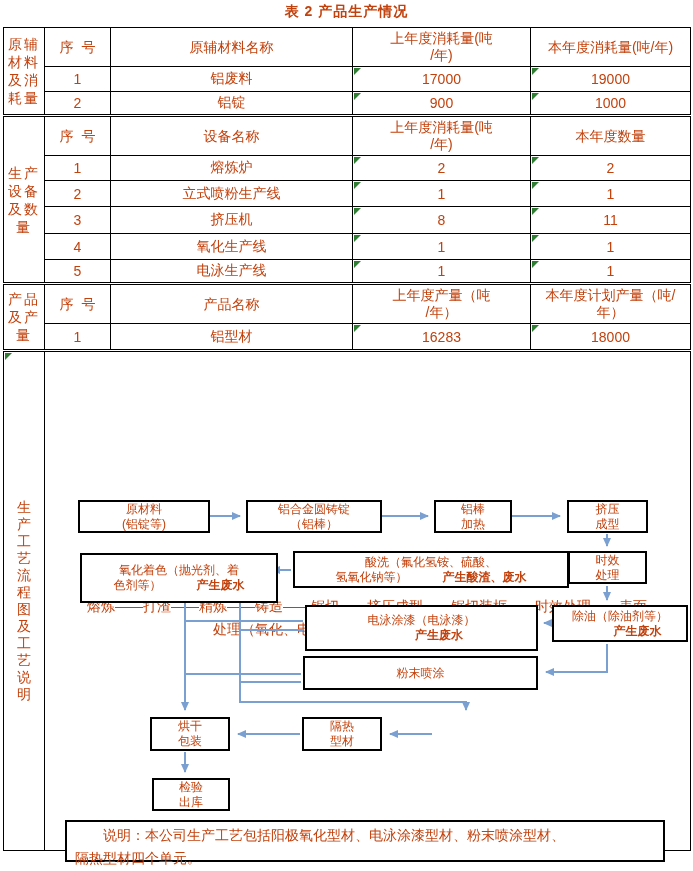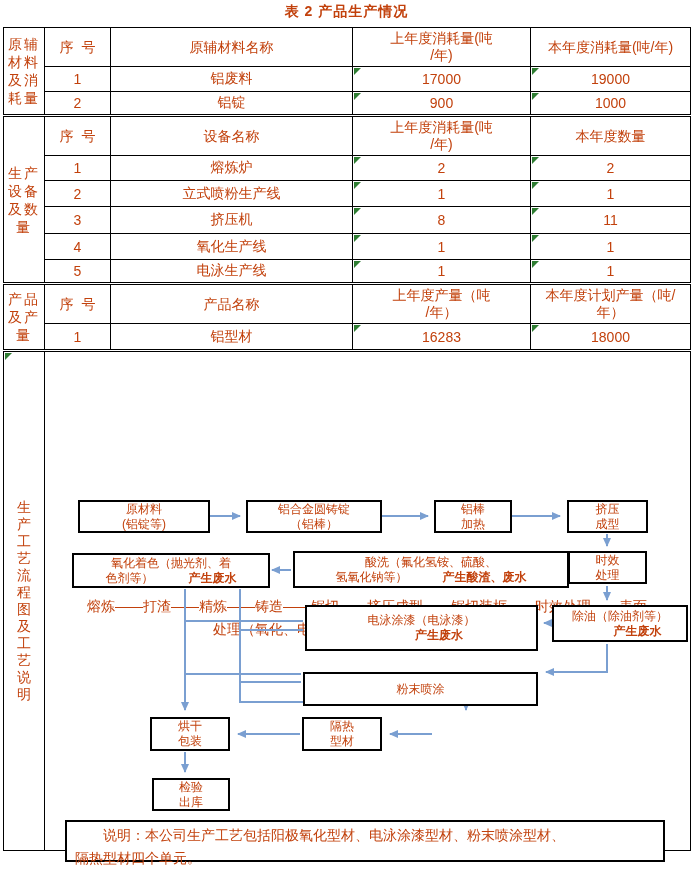--- a/index.html
+++ b/index.html
@@ -198,35 +198,35 @@
   <div class="fb" style="left:568px;top:551px;width:79px;height:33px">
     <div>时效</div>
     <div>处理</div>
   </div>
   <div class="fb" style="left:293px;top:551px;width:276px;height:37px">
     <div>酸洗（氟化氢铵、硫酸、</div>
     <div>
       <span>氢氧化钠等）</span><span class="bd">产生酸渣、废水</span>
     </div>
   </div>
-  <div class="fb" style="left:72px;top:553px;width:198px;height:35px">
+  <div class="fb" style="left:80px;top:553px;width:198px;height:50px">
     <div>氧化着色（抛光剂、着</div>
     <div>
       <span>色剂等）</span><span class="bd">产生废水</span>
     </div>
   </div>
   <div class="fb" style="left:552px;top:605px;width:136px;height:37px">
     <div>除油（除油剂等）</div>
     <div class="bd">产生废水</div>
   </div>
   <div class="fb" style="left:305px;top:605px;width:233px;height:46px">
     <div>电泳涂漆（电泳漆）</div>
     <div class="bd">产生废水</div>
   </div>
-  <div class="fb" style="left:303px;top:672px;width:235px;height:34px">
+  <div class="fb" style="left:303px;top:656px;width:235px;height:34px">
     <div>粉末喷涂</div>
   </div>
   <div class="fb" style="left:150px;top:717px;width:80px;height:34px">
     <div>烘干</div>
     <div>包装</div>
   </div>
   <div class="fb" style="left:302px;top:717px;width:80px;height:34px">
     <div>隔热</div>
     <div>型材</div>
   </div>

